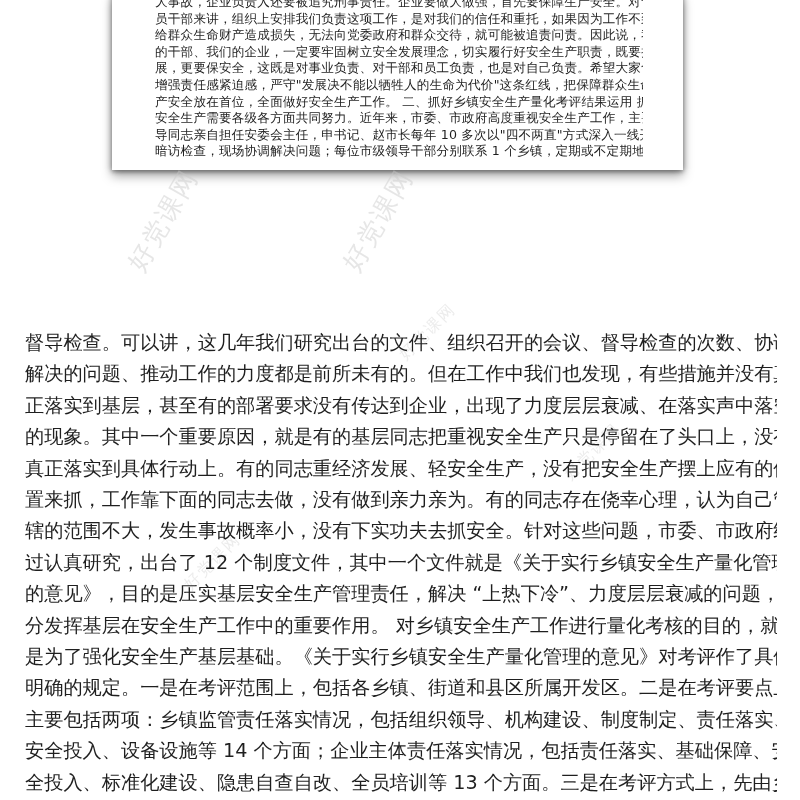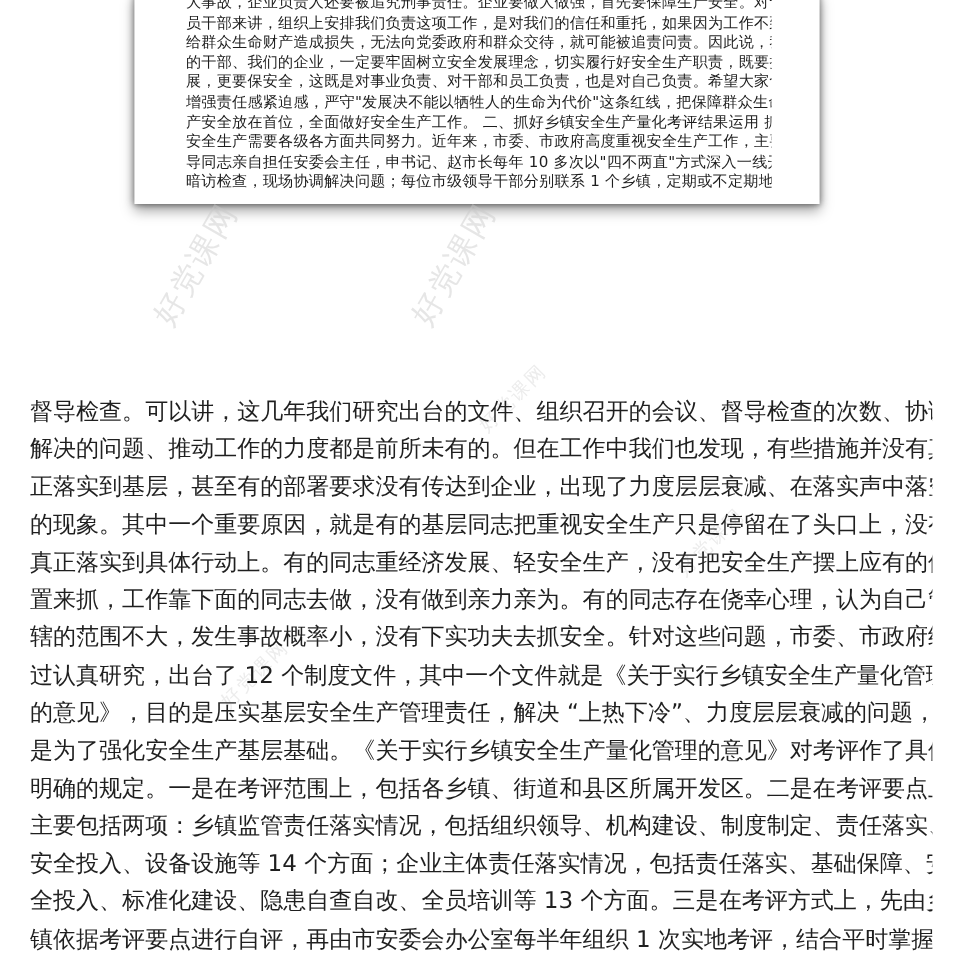--- a/index.html
+++ b/index.html
@@ -102,20 +102,21 @@
 <div class="main-text">
   <span class="main-line">督导检查。可以讲，这几年我们研究出台的文件、组织召开的会议、督导检查的次数、协调</span>
   <span class="main-line">解决的问题、推动工作的力度都是前所未有的。但在工作中我们也发现，有些措施并没有真</span>
   <span class="main-line">正落实到基层，甚至有的部署要求没有传达到企业，出现了力度层层衰减、在落实声中落空</span>
   <span class="main-line">的现象。其中一个重要原因，就是有的基层同志把重视安全生产只是停留在了头口上，没有</span>
   <span class="main-line">真正落实到具体行动上。有的同志重经济发展、轻安全生产，没有把安全生产摆上应有的位</span>
   <span class="main-line">置来抓，工作靠下面的同志去做，没有做到亲力亲为。有的同志存在侥幸心理，认为自己管</span>
   <span class="main-line">辖的范围不大，发生事故概率小，没有下实功夫去抓安全。针对这些问题，市委、市政府经</span>
   <span class="main-line">过认真研究，出台了 12 个制度文件，其中一个文件就是《关于实行乡镇安全生产量化管理</span>
   <span class="main-line">的意见》，目的是压实基层安全生产管理责任，解决 “上热下冷”、力度层层衰减的问题，充</span>
+  <span class="main-line">分发挥基层在安全生产工作中的重要作用。  对乡镇安全生产工作进行量化考核的目的，就</span>
   <span class="main-line">是为了强化安全生产基层基础。《关于实行乡镇安全生产量化管理的意见》对考评作了具体</span>
   <span class="main-line">明确的规定。一是在考评范围上，包括各乡镇、街道和县区所属开发区。二是在考评要点上，</span>
   <span class="main-line">主要包括两项：乡镇监管责任落实情况，包括组织领导、机构建设、制度制定、责任落实、</span>
   <span class="main-line">安全投入、设备设施等 14 个方面；企业主体责任落实情况，包括责任落实、基础保障、安</span>
   <span class="main-line">全投入、标准化建设、隐患自查自改、全员培训等 13 个方面。三是在考评方式上，先由乡</span>
   <span class="main-line">镇依据考评要点进行自评，再由市安委会办公室每半年组织 1 次实地考评，结合平时掌握的</span>
 
 </div>
 
 </body></html>

